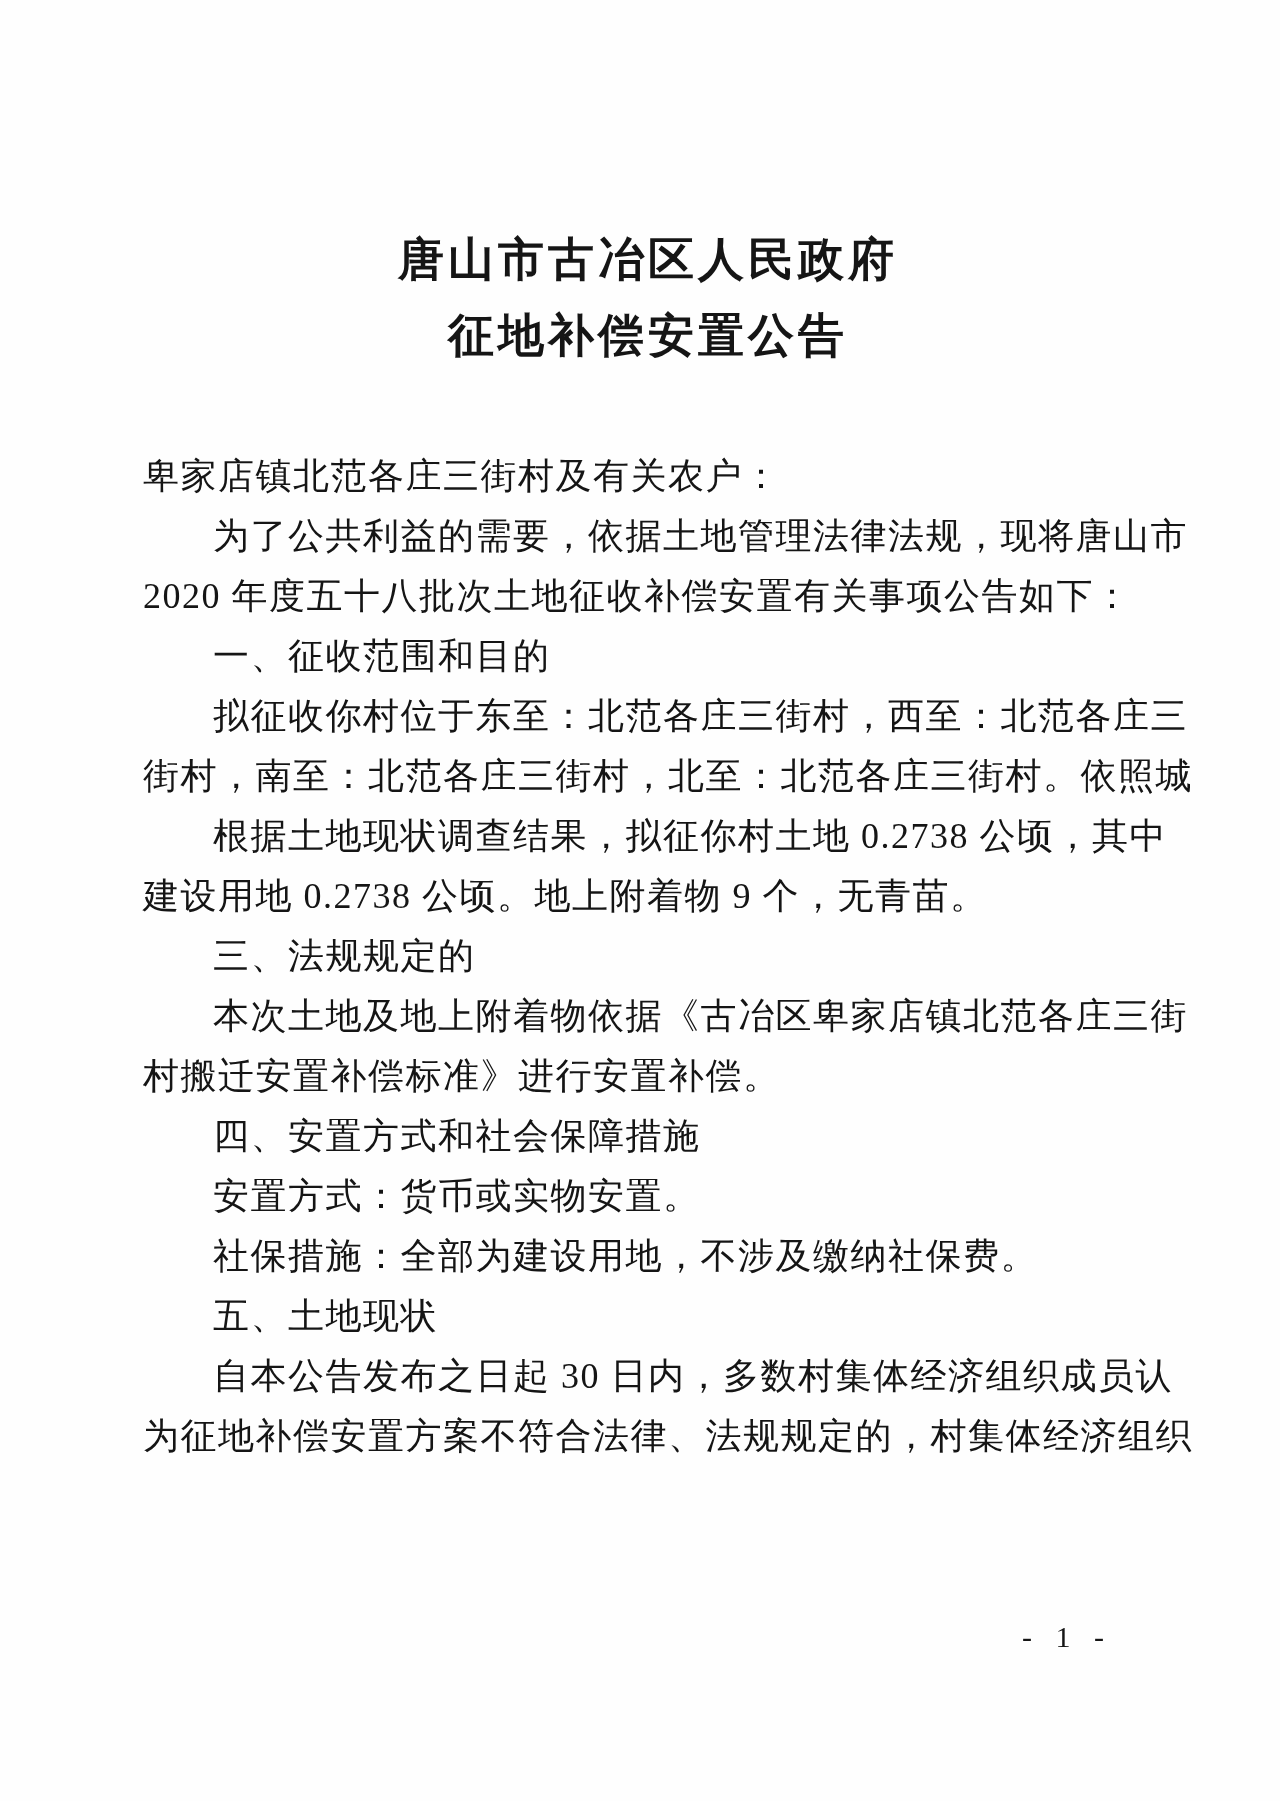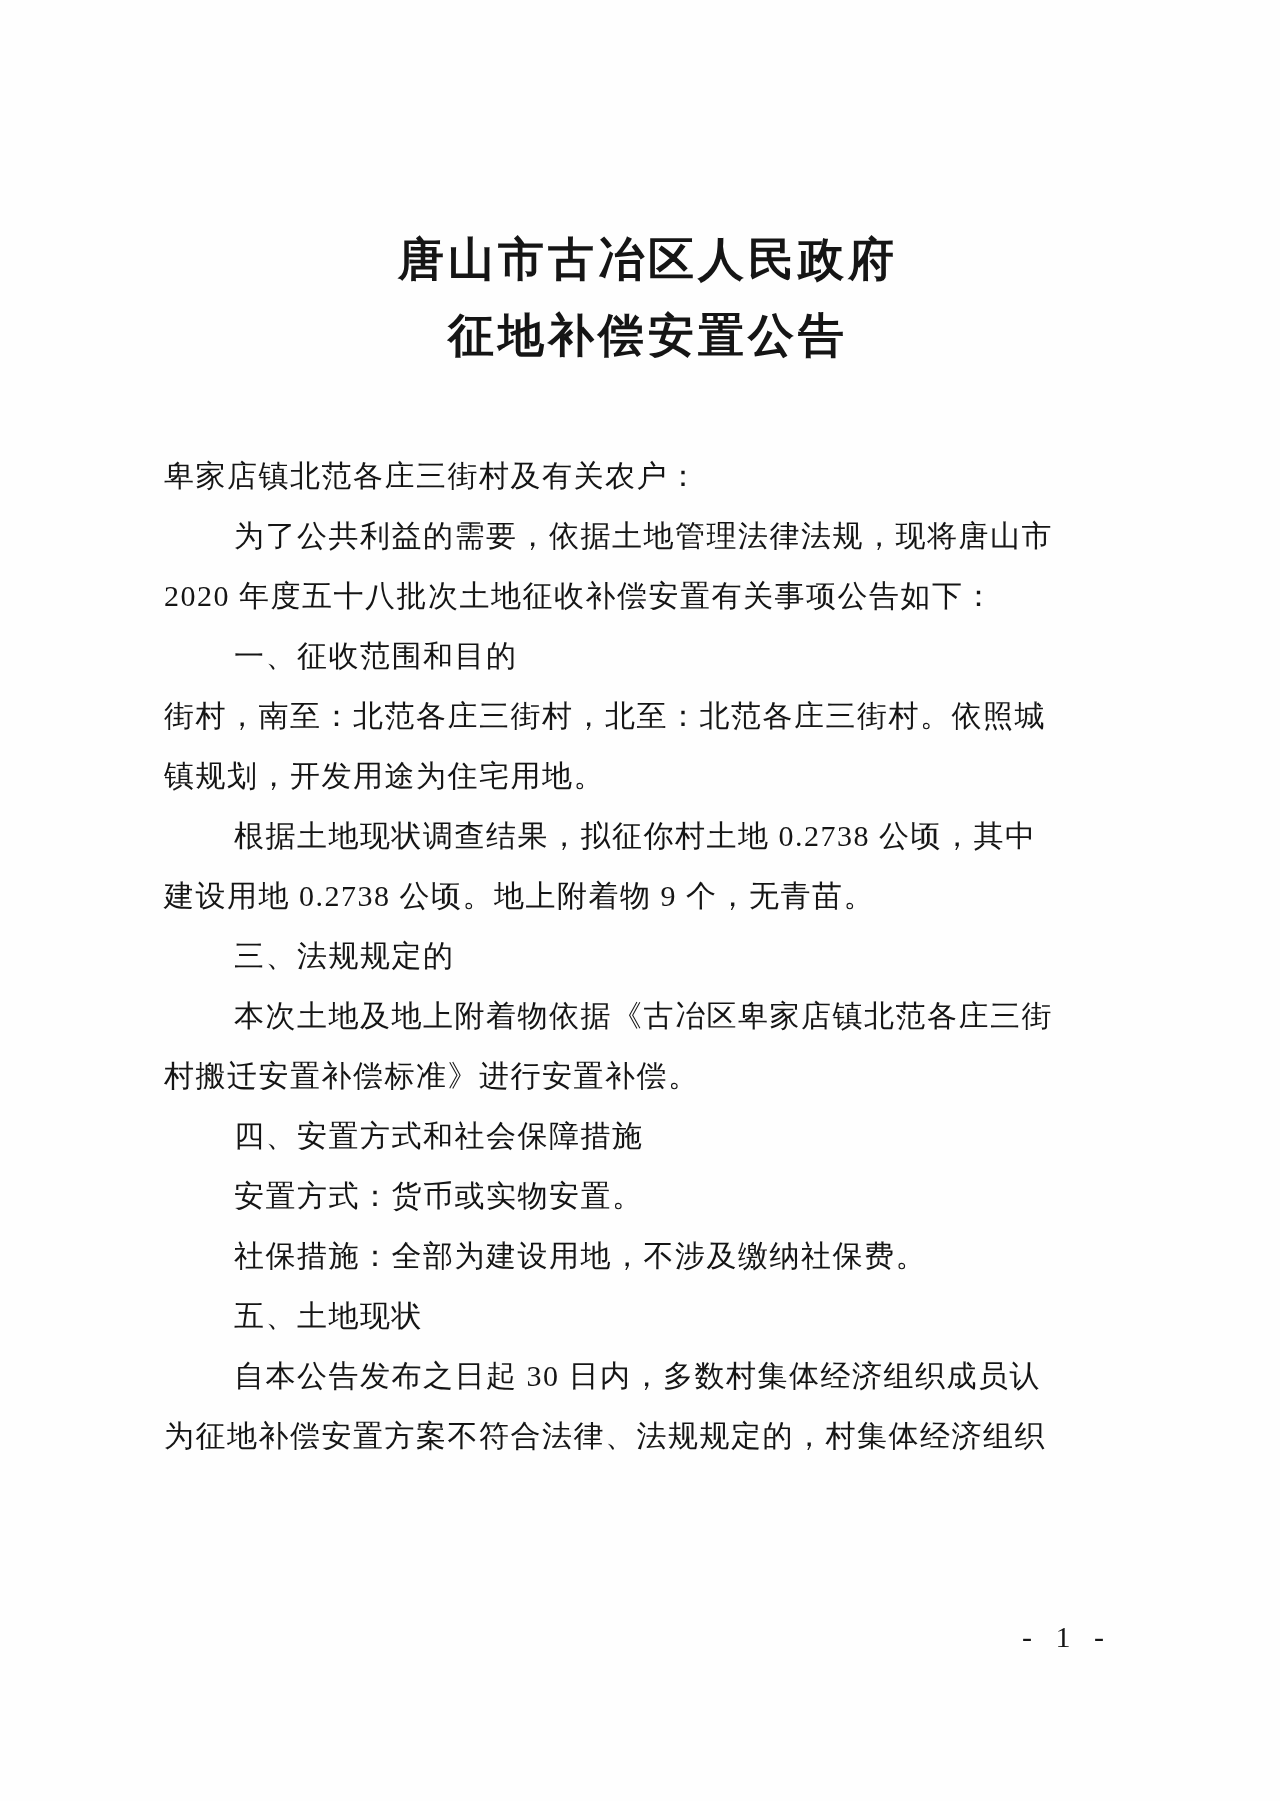--- a/index.html
+++ b/index.html
@@ -29,23 +29,23 @@
     line-height: 76px;
     letter-spacing: 4px;
     padding-left: 8px;
   }
   .title-line {
     display: block;
   }
   .doc-body {
     position: absolute;
     top: 446px;
-    left: 164px;
+    left: 143px;
     width: 990px;
-    font-size: 30px;
+    font-size: 36px;
     line-height: 60px;
     letter-spacing: 1.5px;
   }
   .line {
     white-space: nowrap;
   }
   .indent {
     text-indent: 70px;
   }
   .page-number {
@@ -64,22 +64,22 @@
   <h1 class="title-block">
     <span class="title-line">唐山市古冶区人民政府</span>
     <span class="title-line">征地补偿安置公告</span>
   </h1>
 
   <div class="doc-body">
     <div class="line">卑家店镇北范各庄三街村及有关农户：</div>
     <div class="line indent">为了公共利益的需要，依据土地管理法律法规，现将唐山市</div>
     <div class="line">2020 年度五十八批次土地征收补偿安置有关事项公告如下：</div>
     <div class="line indent">一、征收范围和目的</div>
+    <div class="line indent">拟征收你村位于东至：北范各庄三街村，西至：北范各庄三</div>
     <div class="line">街村，南至：北范各庄三街村，北至：北范各庄三街村。依照城</div>
-    <div class="line">镇规划，开发用途为住宅用地。</div>
     <div class="line indent">根据土地现状调查结果，拟征你村土地 0.2738 公顷，其中</div>
     <div class="line">建设用地 0.2738 公顷。地上附着物 9 个，无青苗。</div>
     <div class="line indent">三、法规规定的</div>
     <div class="line indent">本次土地及地上附着物依据《古冶区卑家店镇北范各庄三街</div>
     <div class="line">村搬迁安置补偿标准》进行安置补偿。</div>
     <div class="line indent">四、安置方式和社会保障措施</div>
     <div class="line indent">安置方式：货币或实物安置。</div>
     <div class="line indent">社保措施：全部为建设用地，不涉及缴纳社保费。</div>
     <div class="line indent">五、土地现状</div>
     <div class="line indent">自本公告发布之日起 30 日内，多数村集体经济组织成员认</div>

